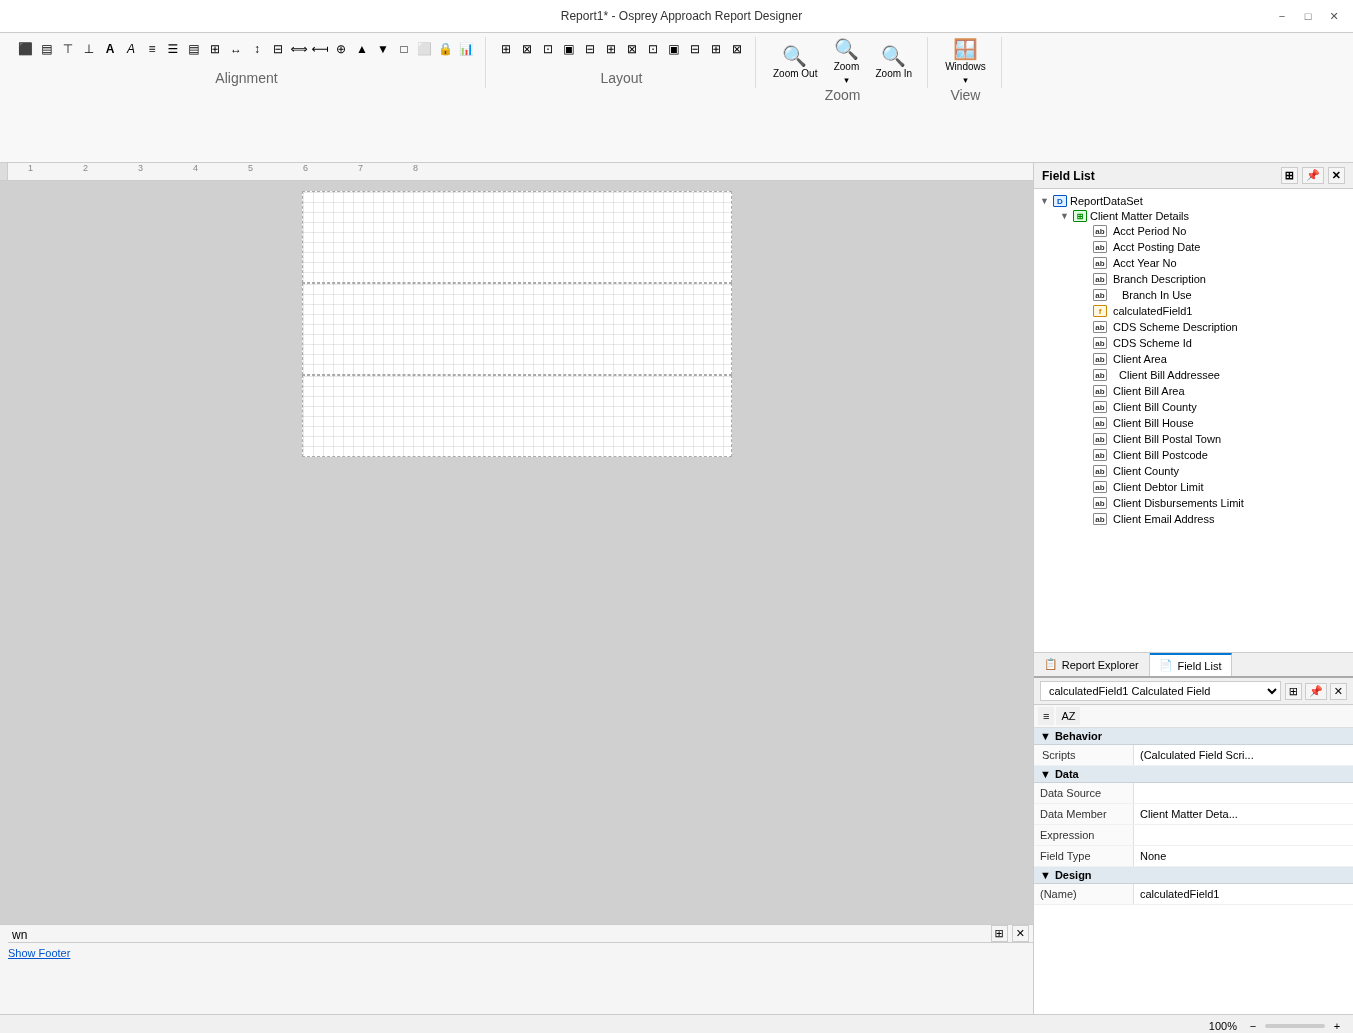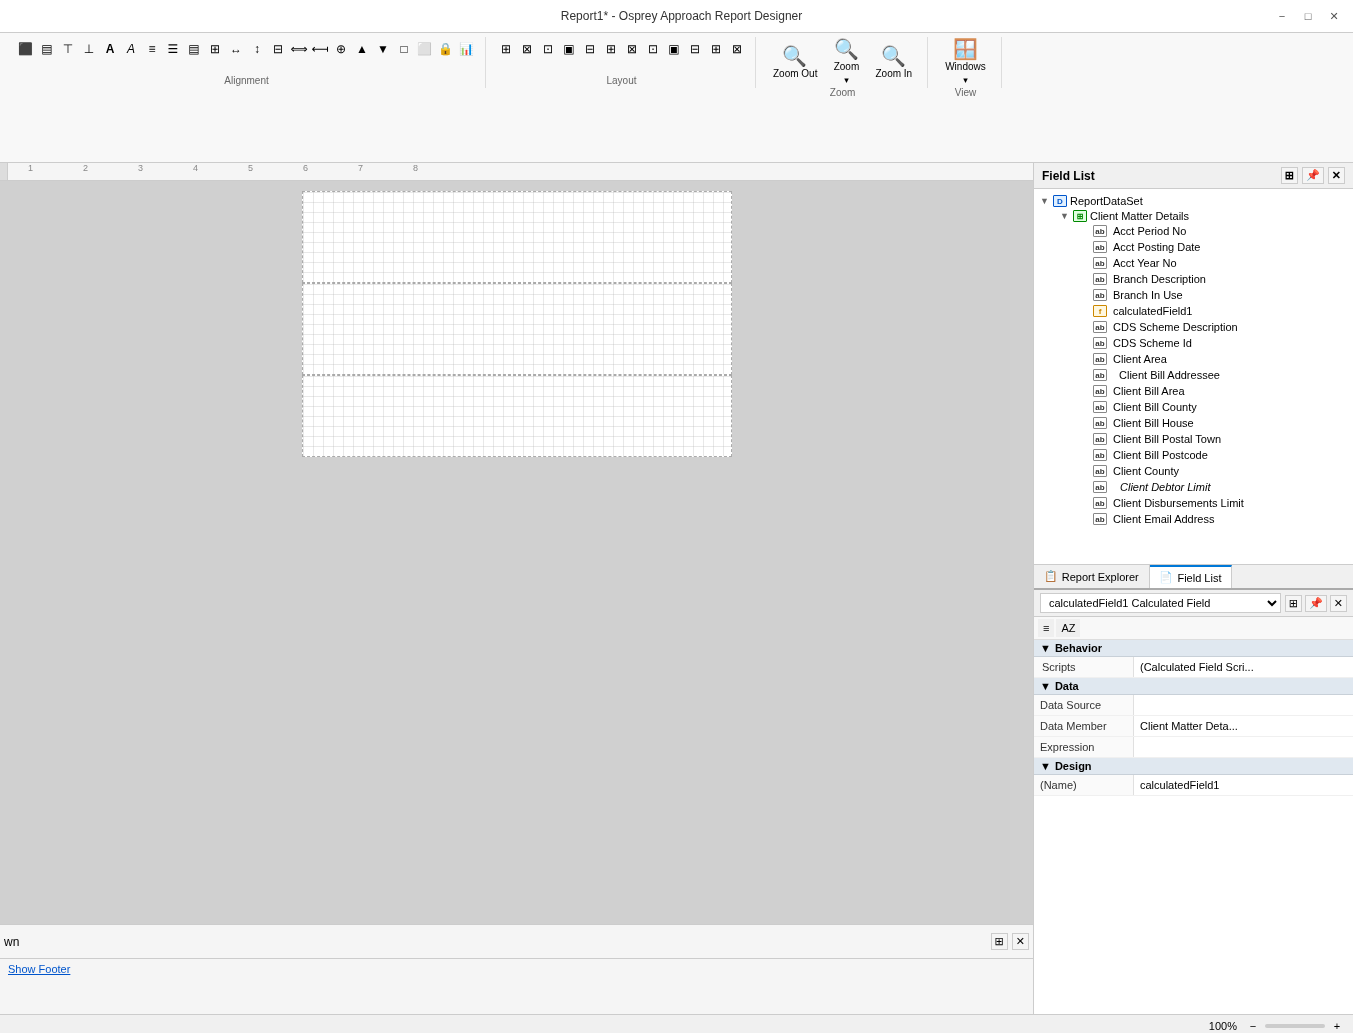--- a/index.html
+++ b/index.html
@@ -7,21 +7,21 @@
 
     
     .title-bar { background: #fff; height: 30px; display: flex; align-items: center; justify-content: space-between; padding: 16px 10px; border-bottom: 1px solid #ccc; }
     .title-bar-title { font-size: 12px; color: #333; flex: 1; text-align: center; }
     .title-bar-controls { display: flex; gap: 8px; }
     .title-bar-btn { width: 18px; height: 18px; display: flex; align-items: center; justify-content: center; font-size: 11px; cursor: pointer; color: #555; }
 
     
     .toolbar { background: #f8f8f8; border-bottom: 1px solid #ccc; padding: 2px 4px; display: flex; align-items: center; gap: 0; height: 130px; flex-direction: column; }
     .toolbar-row { display: flex; align-items: center; height: 55px; width: 100%; gap: 2px; padding: 2px 4px; }
-    .toolbar-group-label { font-size: 10px; color: #666; text-align: center; padding-top: 2px; }
+    .toolbar-group-label { font-size: 14px; color: #666; text-align: center; padding-top: 2px; }
     .toolbar-group-wrap { display: flex; flex-direction: column; align-items: center; border-right: 1px solid #ddd; padding: 2px 8px; height: 100%; justify-content: space-between; }
     .tb-btn { display: flex; flex-direction: column; align-items: center; justify-content: center; padding: 3px 6px; cursor: pointer; border: 1px solid transparent; border-radius: 2px; min-width: 40px; height: 46px; }
     .tb-btn-icon { font-size: 20px; line-height: 1; }
     .tb-btn-label { font-size: 10px; margin-top: 2px; white-space: nowrap; }
     .tb-small-btn { display: flex; align-items: center; justify-content: center; width: 20px; height: 20px; cursor: pointer; border: 1px solid transparent; border-radius: 2px; font-size: 12px; }
     .tb-row-btns { display: flex; flex-wrap: wrap; gap: 1px; align-items: center; }
 
     
     .main-layout { display: flex; height: calc(1033px - 30px - 130px - 22px); }
 
@@ -31,21 +31,21 @@
     .ruler-marks { display: flex; flex: 1; height: 100%; position: relative; }
     .design-surface { flex: 1; overflow: auto; padding: 10px; background: #d0d0d0; }
     .report-page { background: #fff; width: 430px; margin: 0 auto; position: relative; }
     .report-section { width: 100%; position: relative; border: 1px dashed #aaa; }
     .grid-area { background-image: linear-gradient(rgba(180,180,180,0.3) 1px, transparent 1px), linear-gradient(90deg, rgba(180,180,180,0.3) 1px, transparent 1px); background-size: 10px 10px; min-height: 80px; }
     .page-header-section { height: 90px; }
     .detail-section { height: 90px; }
 
     
     .bottom-panel { border-top: 1px solid #ccc; background: #f5f5f5; height: 90px; position: relative; display: flex; flex-direction: column; }
-    .bottom-panel-header { display: flex; align-items: center; justify-content: space-between; padding: 8px 4px; border-bottom: 1px solid #ccc; }
+    .bottom-panel-header { display: flex; align-items: flex-end; justify-content: space-between; padding: 0 4px; border-bottom: 1px solid #ccc; margin-left: 8px; }
     .bottom-panel-content { padding: 4px 8px; font-size: 11px; color: #555; }
 
     
     .right-panels { width: 320px; display: flex; flex-direction: column; border-left: 1px solid #ccc; }
 
     
     .field-list-panel { flex: 1; border-bottom: 2px solid #aaa; display: flex; flex-direction: column; background: #fff; }
     .panel-header { background: #f0f0f0; border-bottom: 1px solid #ccc; padding: 4px 8px; font-size: 12px; font-weight: bold; display: flex; align-items: center; justify-content: space-between; }
     .panel-header-title { font-size: 12px; }
     .panel-header-controls { display: flex; gap: 4px; }
@@ -62,21 +62,21 @@
     .field-icon-table { background: #e0ffe0; border-color: #008800; color: #008800; }
     .field-icon-db { background: #e0f0ff; border-color: #0055cc; color: #0055cc; }
 
     
     .panel-tabs { display: flex; border-top: 1px solid #ccc; background: #f0f0f0; }
     .panel-tab { padding: 4px 10px; font-size: 11px; cursor: pointer; border-right: 1px solid #ccc; display: flex; align-items: center; gap: 4px; }
     .panel-tab.active { background: #fff; border-top: 2px solid #0078d7; }
     .panel-tab-icon { font-size: 11px; }
 
     
-    .property-grid-panel { height: 424px; display: flex; flex-direction: column; background: #fff; }
+    .property-grid-panel { height: 336px; display: flex; flex-direction: column; background: #fff; }
     .pg-header { background: #f0f0f0; border-bottom: 1px solid #ccc; padding: 3px 6px; display: flex; align-items: center; justify-content: space-between; }
     .pg-selector { flex: 1; padding: 2px 4px; font-size: 11px; border: 1px solid #ccc; background: #fff; }
     .pg-header-controls { display: flex; gap: 3px; margin-left: 4px; }
     .pg-toolbar { display: flex; align-items: center; gap: 2px; padding: 2px 4px; border-bottom: 1px solid #ddd; background: #f8f8f8; }
     .pg-tb-btn { padding: 2px 4px; font-size: 11px; cursor: pointer; border: 1px solid transparent; }
     .pg-content { flex: 1; overflow-y: auto; font-size: 11px; }
     .pg-section { }
     .pg-section-header { background: #e0e8f0; padding: 2px 6px; font-size: 11px; font-weight: bold; cursor: pointer; display: flex; align-items: center; gap: 4px; border-bottom: 1px solid #c8d0d8; }
     .pg-row { display: flex; align-items: center; border-bottom: 1px solid #f0f0f0; min-height: 20px; }
     .pg-label { width: 100px; padding: 2px 6px; color: #333; border-right: 1px solid #e0e0e0; min-height: 20px; display: flex; align-items: center; background: #fafafa; flex-shrink: 0; }
@@ -290,21 +290,21 @@
       <div class="tree-node-row">
         <span style="width:10px;"></span>
         <span class="field-icon field-icon-ab">ab</span>
         <span style="margin-left:3px;">Branch Description</span>
       </div>
     </div>
                   <div class="tree-node">
       <div class="tree-node-row">
         <span style="width:10px;"></span>
         <span class="field-icon field-icon-ab">ab</span>
-        <span style="margin-left:3px;">Branch In Use</span>
+        <span style="margin-left:12px;">Branch In Use</span>
       </div>
     </div>
                   <div class="tree-node">
       <div class="tree-node-row">
         <span style="width:10px;"></span>
         <span class="field-icon field-icon-calc">f</span>
         <span style="margin-left:3px;">calculatedField1</span>
       </div>
     </div>
                   <div class="tree-node">
@@ -374,21 +374,21 @@
       <div class="tree-node-row">
         <span style="width:10px;"></span>
         <span class="field-icon field-icon-ab">ab</span>
         <span style="margin-left:3px;">Client County</span>
       </div>
     </div>
                   <div class="tree-node">
       <div class="tree-node-row">
         <span style="width:10px;"></span>
         <span class="field-icon field-icon-ab">ab</span>
-        <span style="margin-left:10px;font-style:italic;">Client Debtor Limit</span>
+        <span style="margin-left:3px;">Client Debtor Limit</span>
       </div>
     </div>
                   <div class="tree-node">
       <div class="tree-node-row">
         <span style="width:10px;"></span>
         <span class="field-icon field-icon-ab">ab</span>
         <span style="margin-left:3px;">Client Disbursements Limit</span>
       </div>
     </div>
                   <div class="tree-node">
@@ -452,20 +452,24 @@
         <div class="pg-value"></div>
       </div>
             <div class="pg-row">
         <div class="pg-label ">Data Member</div>
         <div class="pg-value">Client Matter Deta...</div>
       </div>
             <div class="pg-row">
         <div class="pg-label ">Expression</div>
         <div class="pg-value"></div>
       </div>
+            <div class="pg-row">
+        <div class="pg-label ">Field Type</div>
+        <div class="pg-value">None</div>
+      </div>
           </div>
           <div class="pg-section">
             <div class="pg-section-header">
       <span>▼</span>
       <span>Design</span>
     </div>
             <div class="pg-row">
         <div class="pg-label ">(Name)</div>
         <div class="pg-value">calculatedField1</div>
       </div>

